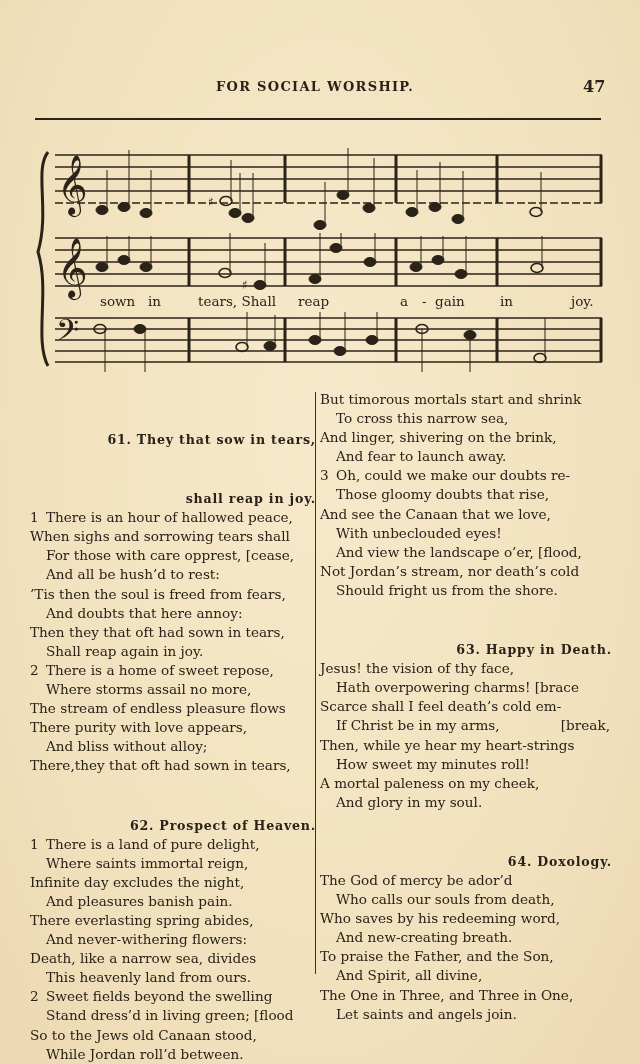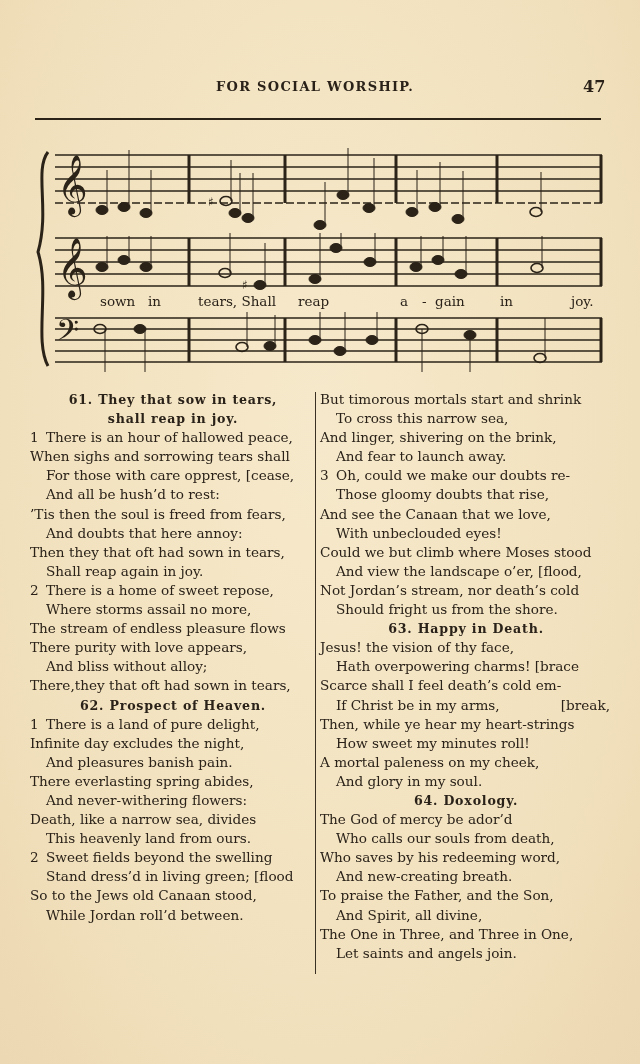--- a/index.html
+++ b/index.html
@@ -36,21 +36,21 @@
   .col-right { left:320px; width:292px; }
   .divider {
     position:absolute; left:315px; top:392px; width:0; height:582px;
     border-left:1.5px solid #3a3024;
   }
   .line { white-space:nowrap; height:19.1px; position:relative; }
   .indent { padding-left:16px; }
   .indent2 { padding-left:44px; }
   .flush { padding-left:0; }
   .hymn-title {
-    font-weight:bold; text-align:center; font-size:12.6px; letter-spacing:0.8px;
+    font-weight:bold; text-align:right; font-size:12.6px; letter-spacing:0.8px;margin-top:40px;
   }
   .num { display:inline-block; width:16px; }
   .bracket-right { position:absolute; right:2px; }
 </style>
 </head>
 <body>
 
 <div class="running-head">
   <span class="running-title">FOR SOCIAL WORSHIP.</span>
   <span class="page-num">47</span>
@@ -225,20 +225,21 @@
   <div class="line indent">Shall reap again in joy.</div>
   <div class="line flush"><span class="num">2</span><span>There is a home of sweet repose,</span></div>
   <div class="line indent">Where storms assail no more,</div>
   <div class="line flush">The stream of endless pleasure flows</div>
   <div class="line flush">There purity with love appears,</div>
   <div class="line indent">And bliss without alloy;</div>
   <div class="line flush">There,they that oft had sown in tears,</div>
 
   <div class="line hymn-title">62. Prospect of Heaven.</div>
   <div class="line flush"><span class="num">1</span><span>There is a land of pure delight,</span></div>
+  <div class="line indent">Where saints immortal reign,</div>
   <div class="line flush">Infinite day excludes the night,</div>
   <div class="line indent">And pleasures banish pain.</div>
   <div class="line flush">There everlasting spring abides,</div>
   <div class="line indent">And never-withering flowers:</div>
   <div class="line flush">Death, like a narrow sea, divides</div>
   <div class="line indent">This heavenly land from ours.</div>
   <div class="line flush"><span class="num">2</span><span>Sweet fields beyond the swelling</span></div>
   <div class="line indent">Stand dress’d in living green; [flood</div>
   <div class="line flush">So to the Jews old Canaan stood,</div>
   <div class="line indent">While Jordan roll’d between.</div>
@@ -246,21 +247,20 @@
 
 <div class="col col-right">
   <div class="line flush">But timorous mortals start and shrink</div>
   <div class="line indent">To cross this narrow sea,</div>
   <div class="line flush">And linger, shivering on the brink,</div>
   <div class="line indent">And fear to launch away.</div>
   <div class="line flush"><span class="num">3</span><span>Oh, could we make our doubts re-</span></div>
   <div class="line indent">Those gloomy doubts that rise,</div>
   <div class="line flush">And see the Canaan that we love,</div>
   <div class="line indent">With unbeclouded eyes!</div>
-  <div class="line flush">Could we but climb where Moses stood</div>
   <div class="line indent">And view the landscape o’er, [flood,</div>
   <div class="line flush">Not Jordan’s stream, nor death’s cold</div>
   <div class="line indent">Should fright us from the shore.</div>
 
   <div class="line hymn-title">63. Happy in Death.</div>
   <div class="line flush">Jesus! the vision of thy face,</div>
   <div class="line indent">Hath overpowering charms! [brace</div>
   <div class="line flush">Scarce shall I feel death’s cold em-</div>
   <div class="line indent"><span>If Christ be in my arms,</span><span class="bracket-right">[break,</span></div>
   <div class="line flush">Then, while ye hear my heart-strings</div>

